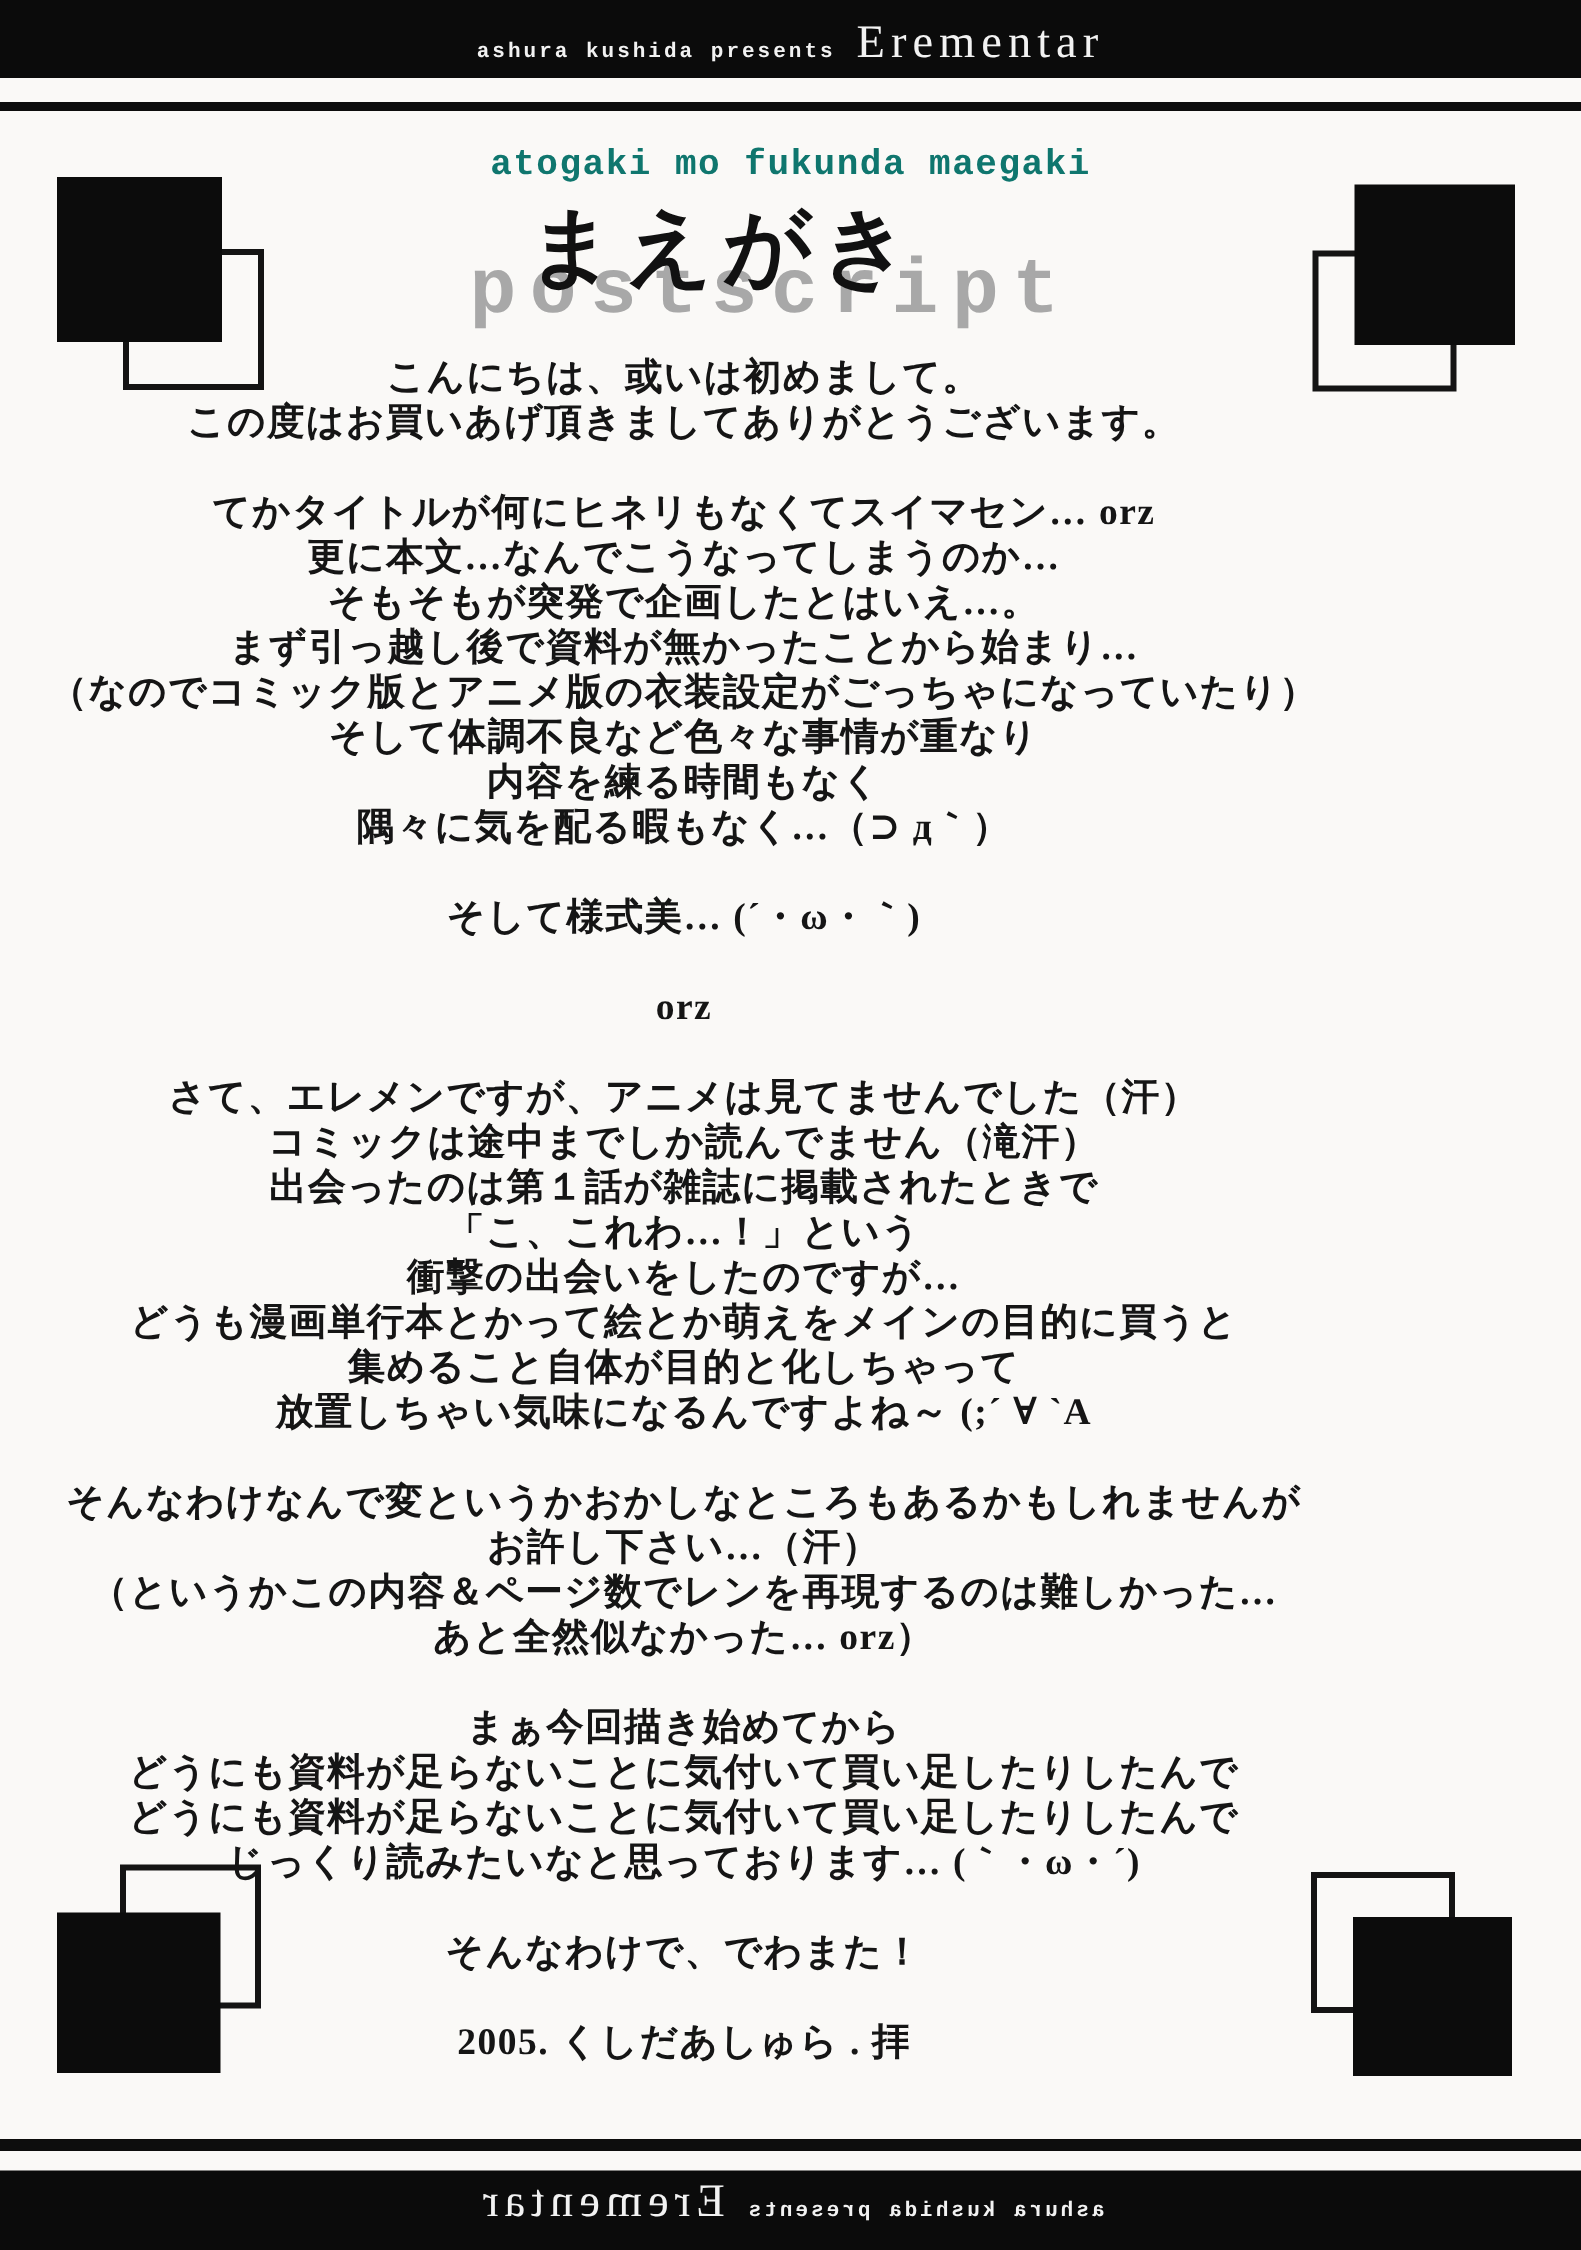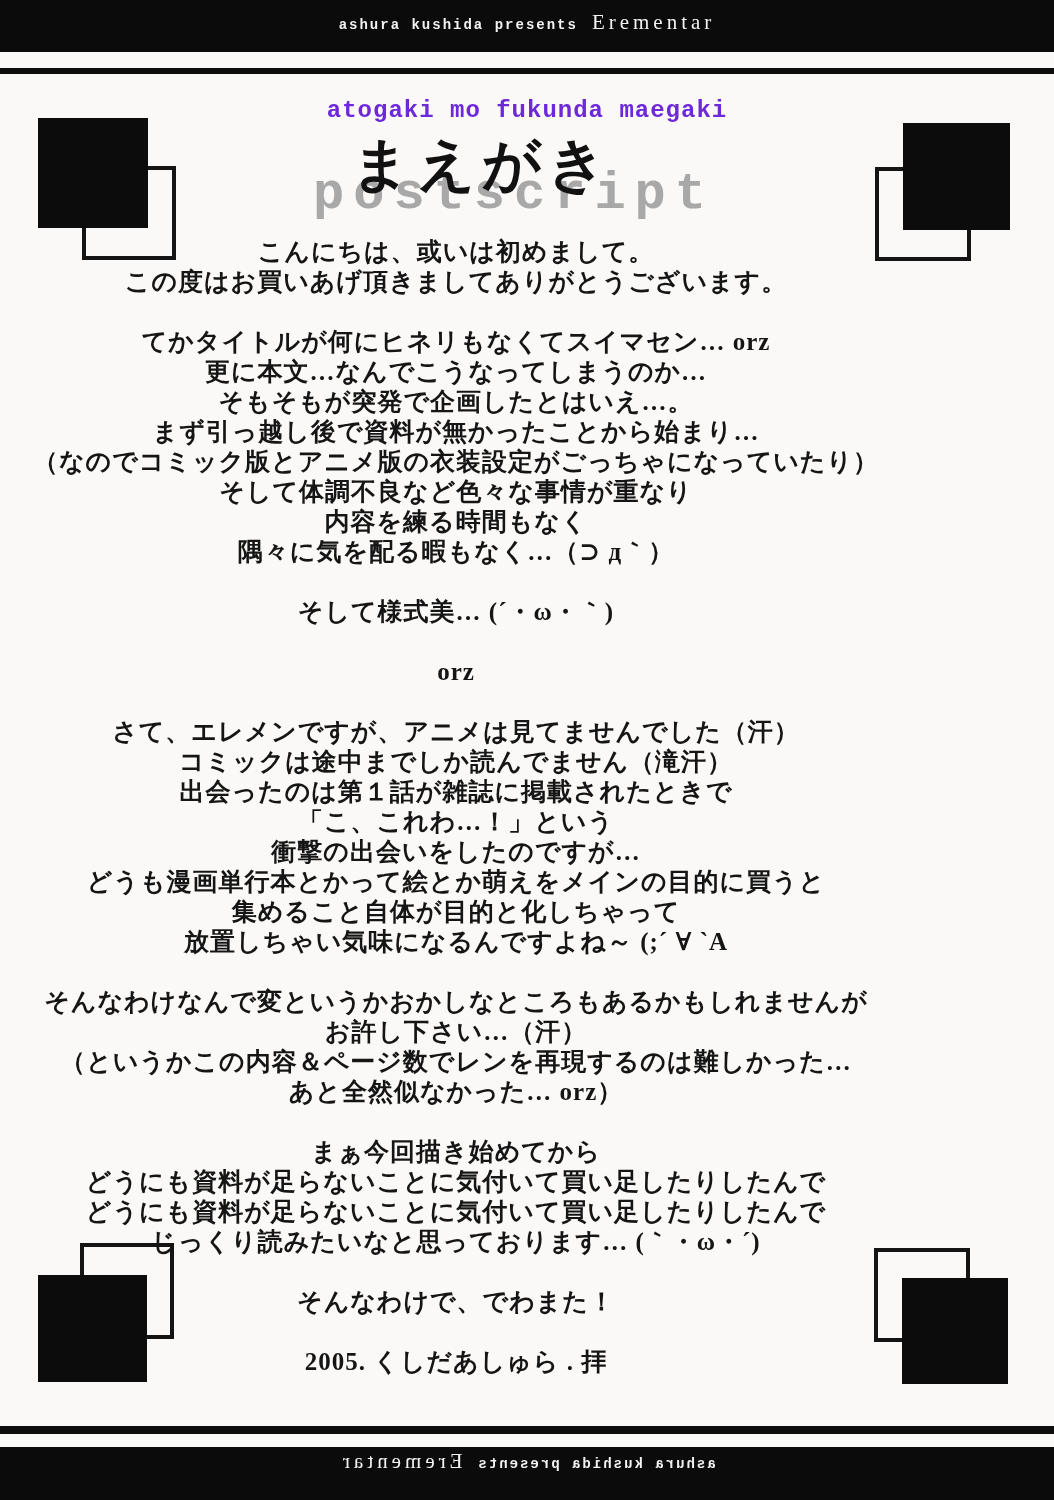--- a/index.html
+++ b/index.html
@@ -23,21 +23,21 @@
   .banner.top .banner-inner{margin-top:10px;}
   .banner.bottom{top:1447px;height:53px;}
   .banner-inner{display:flex;align-items:baseline;gap:14px;}
   .banner.bottom .banner-inner{transform:scaleX(-1);margin-top:2px;}
   .banner-prefix{
     font-family:"Liberation Mono","DejaVu Sans Mono",monospace;
     font-size:14px;font-weight:700;letter-spacing:2px;
   }
   .banner-title{
     font-family:"Liberation Serif","DejaVu Serif",serif;
-    font-size:21px;font-weight:400;letter-spacing:4px;
+    font-size:31px;font-weight:400;letter-spacing:4px;
   }
   
   .rule{position:absolute;left:0;width:1054px;background:#0d0d0d;}
   .rule-top{top:68px;height:6px;}
   .rule-bottom{top:1426px;height:8px;}
   
   .sq{position:absolute;}
   .sq-outline{border:4px solid #141414;background:transparent;z-index:1;}
   .sq-black{background:#0c0c0c;z-index:2;}
   
@@ -51,21 +51,21 @@
   .bl-black{left:38px;top:1275px;width:109px;height:107px;}
   
   .br-outline{left:874px;top:1248px;width:88px;height:86px;}
   .br-black{left:902px;top:1278px;width:106px;height:106px;}
   
   .romaji{
     position:absolute;top:97px;left:0;width:1054px;
     text-align:center;
     font-family:"Liberation Mono","DejaVu Sans Mono",monospace;
     font-size:24px;font-weight:700;letter-spacing:1px;
-    color:#6d28d9;z-index:3;
+    color:#0f766e;z-index:3;
   }
   .page-title{
     position:absolute;top:126px;left:0;width:964px;margin:0;
     text-align:center;
     font-size:58px;font-weight:700;letter-spacing:6px;
     color:#111;z-index:4;
   }
   .watermark{
     position:absolute;top:165px;left:0;width:1028px;
     text-align:center;

